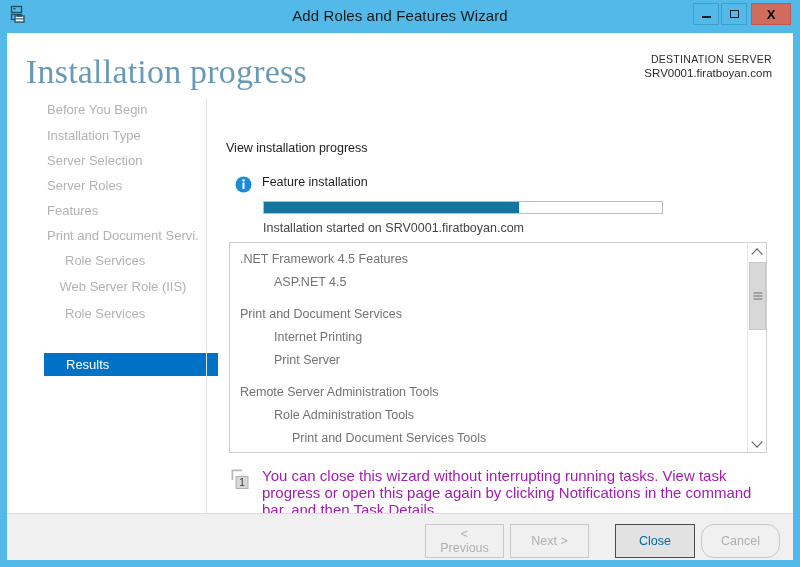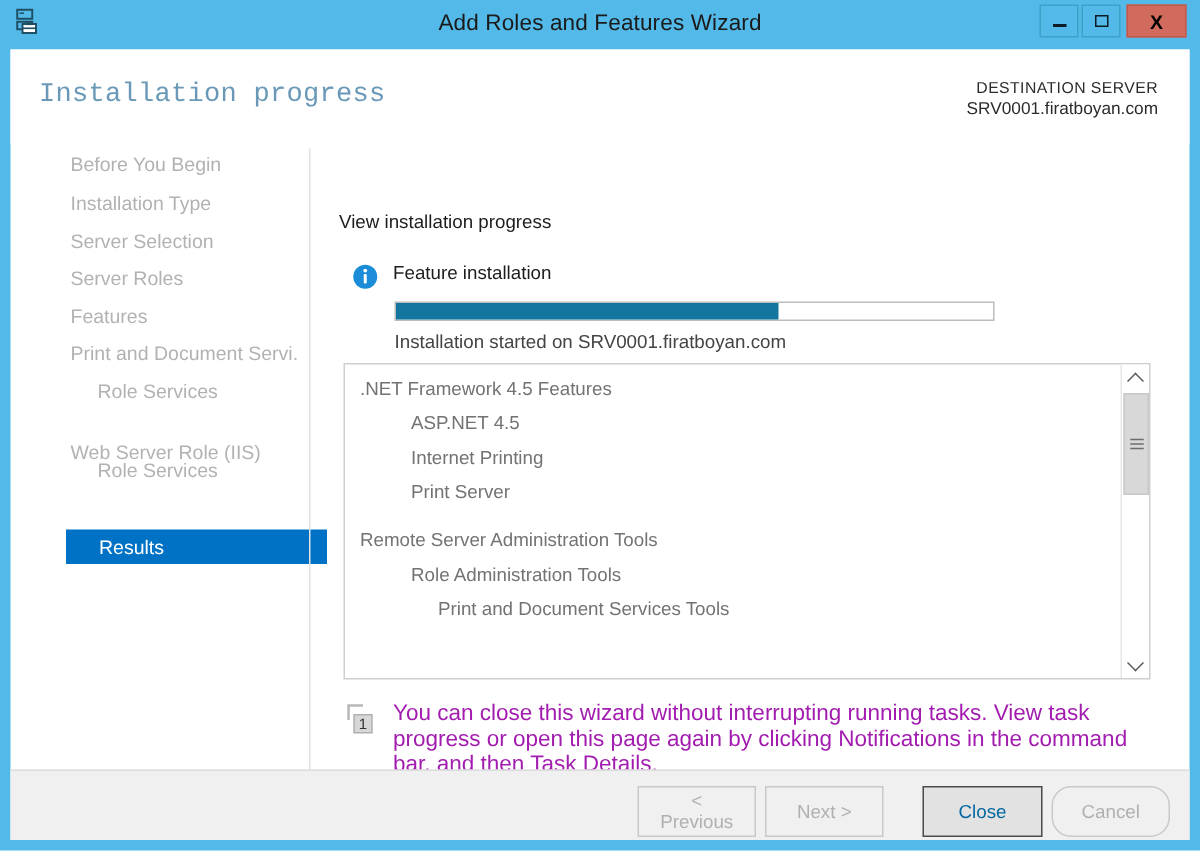--- a/index.html
+++ b/index.html
@@ -99,24 +99,24 @@
     position: absolute;
     left: 0; top: 0;
     width: 786px;
     height: 63px;
     background: #ffffff;
   }
   #page-title {
     position: absolute;
     left: 19px;
     top: 20px;
-    font-size: 18px;
+    font-size: 34px;
     color: #6a99b8;
     font-weight: normal;
-    font-family: Liberation Mono, monospace;
+    font-family: Liberation Serif, serif;
     letter-spacing: 0.2px;
     white-space: nowrap;
   }
   #dest-block {
     position: absolute;
     right: 21px;
     top: 19px;
     text-align: right;
   }
   #dest-label {
@@ -423,21 +423,21 @@
     </div>
 
     <div id="sidebar">
         <div class="nav-item" style="top: 2px;"><span>Before You Begin</span></div>
         <div class="nav-item" style="top: 28px;"><span>Installation Type</span></div>
         <div class="nav-item" style="top: 53px;"><span>Server Selection</span></div>
         <div class="nav-item" style="top: 78px;"><span>Server Roles</span></div>
         <div class="nav-item" style="top: 103px;"><span>Features</span></div>
         <div class="nav-item" style="top: 128px;"><span>Print and Document Servi...</span></div>
         <div class="nav-item indent" style="top: 153px;"><span>Role Services</span></div>
-        <div class="nav-item" style="top: 194px;"><span>Web Server Role (IIS)</span></div>
+        <div class="nav-item" style="top: 179px; text-align: center;"><span>Web Server Role (IIS)</span></div>
         <div class="nav-item indent" style="top: 206px;"><span>Role Services</span></div>
         <div class="nav-item selected" style="top: 257px; margin-left: 19px;"><span>Results</span></div>
       </div>
     <div id="nav-sep"></div>
 
     <div id="content">
 
       <div id="view-label">View installation progress</div>
 
       <div id="info-icon">
@@ -451,20 +451,21 @@
 
       <div id="progressbar">
         <div id="progressfill" style="width: 64%; background: rgb(19, 118, 159);"></div>
       </div>
       <div id="started-text">Installation started on SRV0001.firatboyan.com</div>
 
       <div id="listbox">
         <div id="listcontent">
             <div class="list-row">.NET Framework 4.5 Features</div>
             <div class="list-row lvl1">ASP.NET 4.5</div>
+            <div class="list-row spacer-top">Print and Document Services</div>
             <div class="list-row lvl1">Internet Printing</div>
             <div class="list-row lvl1">Print Server</div>
             <div class="list-row spacer-top">Remote Server Administration Tools</div>
             <div class="list-row lvl1">Role Administration Tools</div>
             <div class="list-row lvl2">Print and Document Services Tools</div>
           </div>
         <div id="scrollbar">
           <div class="sb-arrow" id="sb-up">
             <span class="chev up"></span>
           </div>

